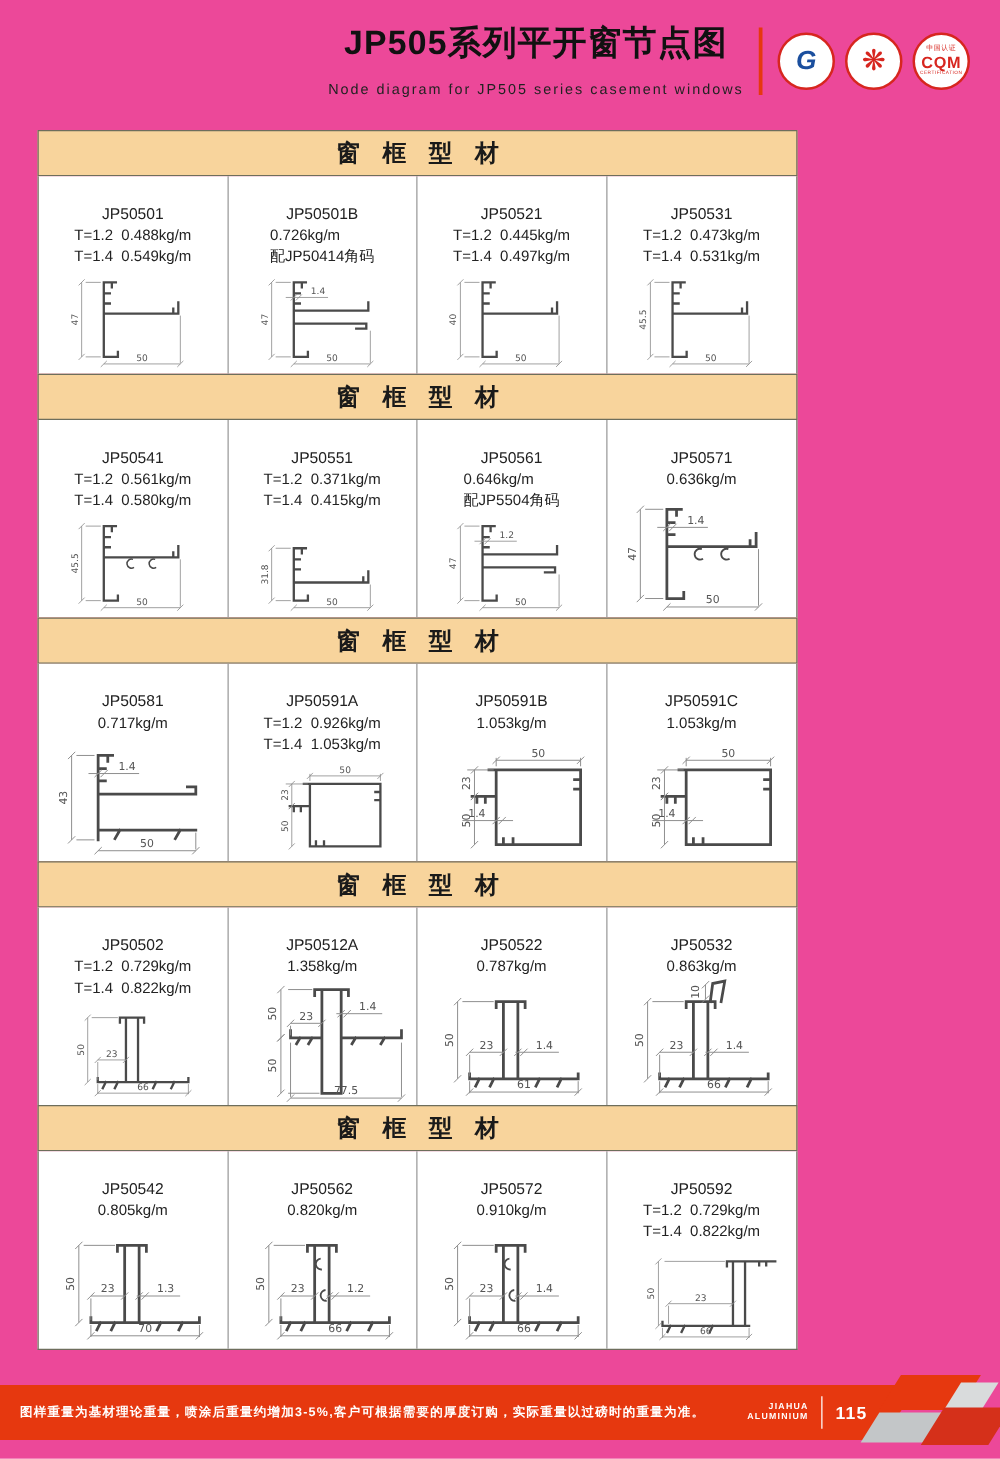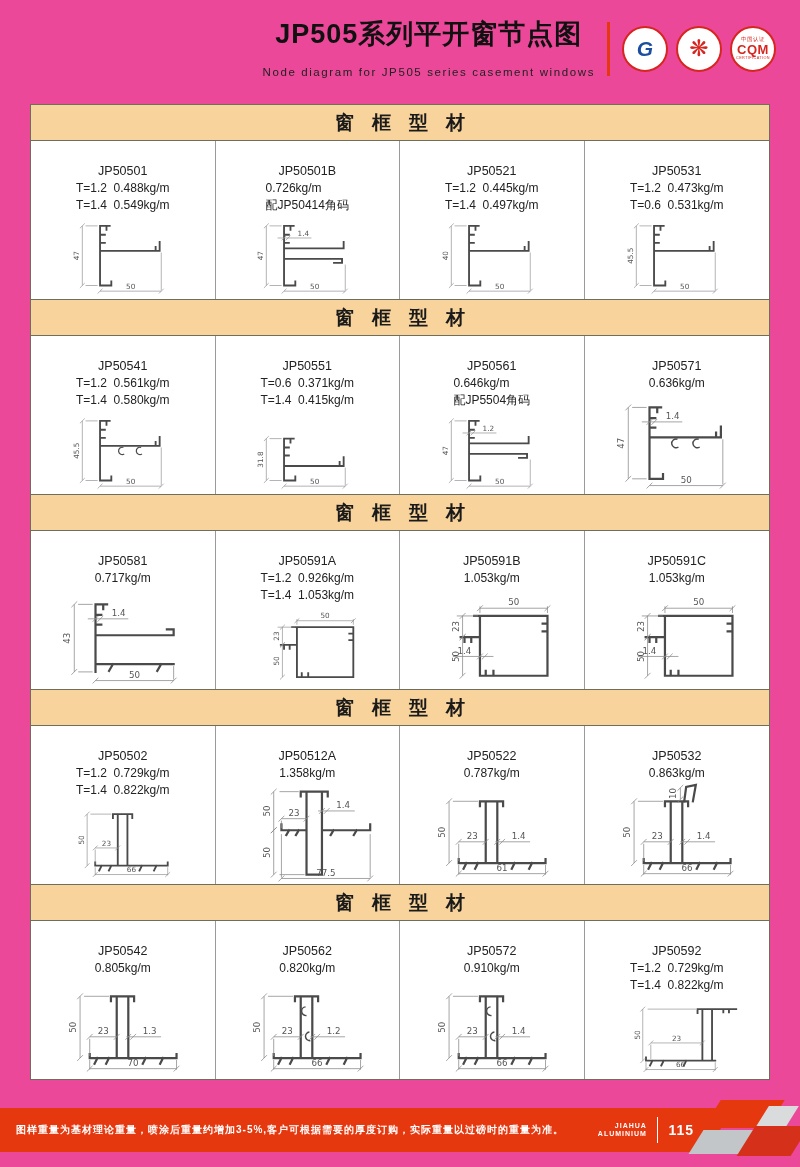--- a/index.html
+++ b/index.html
@@ -15,21 +15,21 @@
   .hdr-divider{width:3px;height:54px;background:#e6380f}
   .logos{display:flex;gap:8px;align-items:center}
   .logo{width:46px;height:46px;border-radius:50%;border:2.5px solid #d7261f;display:flex;flex-direction:column;align-items:center;justify-content:center;color:#d7261f;background:#fff}
   .logo .g{font-size:21px;font-weight:bold;font-style:italic;color:#1b4f9e;line-height:1}
   .logo .seal{font-size:23px;line-height:1}
   .logo .cqm-top{font-size:5.5px;letter-spacing:.5px;line-height:1}
   .logo .cqm{font-size:13px;font-weight:bold;line-height:1.1;letter-spacing:.5px}
   .logo .cqm-bot{font-size:3.8px;letter-spacing:.4px;line-height:1}
 
   
-  .table{position:absolute;top:104px;left:30px;width:740px}
+  .table{position:absolute;top:104px;left:30px;width:608px}
   .sec-h{height:37px;background:#f8d49c;border:1.5px solid #6e6e5c;display:flex;align-items:center;justify-content:center;
          font-size:19px;font-weight:bold;color:#1a1a1a;letter-spacing:18px;text-indent:18px}
   .row{display:grid;grid-template-columns:repeat(4,1fr);border-left:1.5px solid #6e6e5c;border-right:1.5px solid #6e6e5c;background:#fff}
   .sec:last-child .row{border-bottom:1.5px solid #6e6e5c}
   .cell{height:158px;border-right:1px solid #9a9a9a;display:flex;flex-direction:column;align-items:center;padding-top:21px;overflow:hidden}
   .cell:last-child{border-right:none}
   .code{font-size:12.5px;color:#222;line-height:1.45}
   .wlines{font-size:12px;color:#222;line-height:1.38;text-align:left;white-space:pre-wrap}
   .draw{width:182px;height:101px;margin-top:auto;margin-bottom:2px}
   .p{fill:none;stroke:#4a4a4a;stroke-width:2.3;stroke-linecap:square}
@@ -135,21 +135,21 @@
               <text class="dt" text-anchor="middle" transform="translate(38 53) rotate(-90)">40</text>
               <line class="d" x1="140" y1="49" x2="140" y2="96"></line>
               <line class="d" x1="64" y1="97" x2="140" y2="97"></line>
               <line class="d" x1="61" y1="100" x2="67" y2="94"></line>
               <line class="d" x1="137" y1="100" x2="143" y2="94"></line>
               <text class="dt" x="102" y="94" text-anchor="middle">50</text>
             </svg>
           </div>
           <div class="cell">
             <div class="code">JP50531</div>
-            <div class="wlines"><div>T=1.2  0.473kg/m</div><div>T=0.6  0.531kg/m</div></div>
+            <div class="wlines"><div>T=1.2  0.473kg/m</div><div>T=1.4  0.531kg/m</div></div>
             <svg viewBox="0 0 185 104" class="draw">
               <path class="p" d="M64,16 H76 M72,16 V21 M64,27 h6 M64,37 h6 M64,16 V90 M64,47 H138 M138,47 V36 M133,47 V42 M64,90 H78 M78,90 V85"></path>
               <line class="d" x1="46" y1="16" x2="61" y2="16"></line>
               <line class="d" x1="46" y1="90" x2="61" y2="90"></line>
               <line class="d" x1="42" y1="16" x2="42" y2="90"></line>
               <line class="d" x1="39" y1="19" x2="45" y2="13"></line>
               <line class="d" x1="39" y1="93" x2="45" y2="87"></line>
               <text class="dt" text-anchor="middle" transform="translate(38 53) rotate(-90)">45.5</text>
               <line class="d" x1="140" y1="49" x2="140" y2="96"></line>
               <line class="d" x1="64" y1="97" x2="140" y2="97"></line>
@@ -177,21 +177,21 @@
               <text class="dt" text-anchor="middle" transform="translate(38 53) rotate(-90)">45.5</text>
               <line class="d" x1="140" y1="49" x2="140" y2="96"></line>
               <line class="d" x1="64" y1="97" x2="140" y2="97"></line>
               <line class="d" x1="61" y1="100" x2="67" y2="94"></line>
               <line class="d" x1="137" y1="100" x2="143" y2="94"></line>
               <text class="dt" x="102" y="94" text-anchor="middle">50</text>
             </svg>
           </div>
           <div class="cell">
             <div class="code">JP50551</div>
-            <div class="wlines"><div>T=0.6  0.371kg/m</div><div>T=1.4  0.415kg/m</div></div>
+            <div class="wlines"><div>T=1.2  0.371kg/m</div><div>T=1.4  0.415kg/m</div></div>
             <svg viewBox="0 0 185 104" class="draw">
               <path class="p" d="M64,38 H76 M72,38 V43 M64,49 h6 M64,59 h6 M64,38 V90 M64,72 H138 M138,72 V61 M133,72 V67 M64,90 H78 M78,90 V85"></path>
               <line class="d" x1="46" y1="38" x2="61" y2="38"></line>
               <line class="d" x1="46" y1="90" x2="61" y2="90"></line>
               <line class="d" x1="42" y1="38" x2="42" y2="90"></line>
               <line class="d" x1="39" y1="41" x2="45" y2="35"></line>
               <line class="d" x1="39" y1="93" x2="45" y2="87"></line>
               <text class="dt" text-anchor="middle" transform="translate(38 64) rotate(-90)">31.8</text>
               <line class="d" x1="140" y1="74" x2="140" y2="96"></line>
               <line class="d" x1="64" y1="97" x2="140" y2="97"></line>

